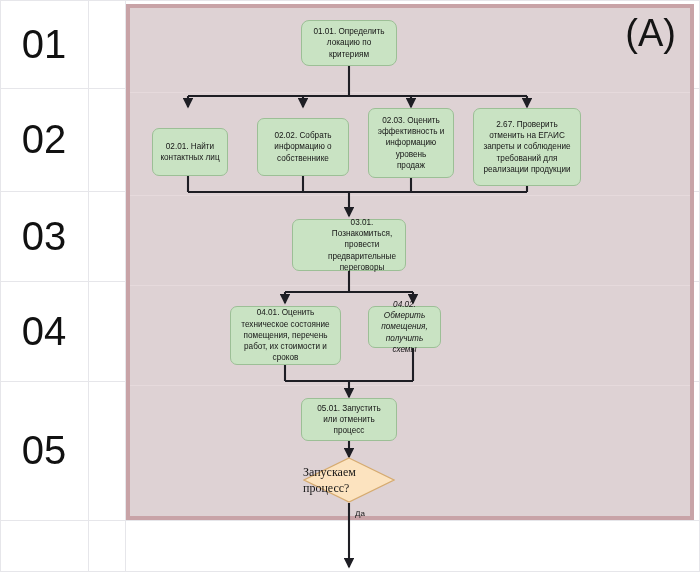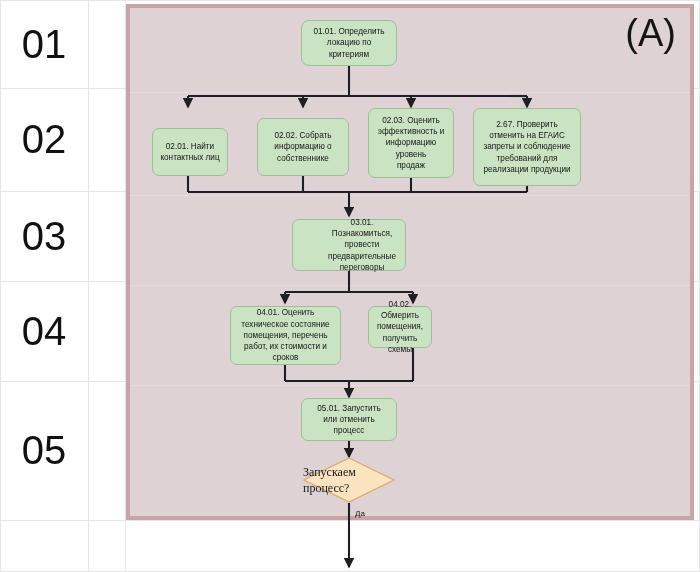--- a/index.html
+++ b/index.html
@@ -262,21 +262,21 @@
 <div class="node" style="left:230px; top:306px; width:111px; height:59px;">
   <div>
     <span>04.01. Оценить</span>
     <span>техническое состояние</span>
     <span>помещения, перечень</span>
     <span>работ, их стоимости и</span>
     <span>сроков</span>
   </div>
 </div>
 
-<div class="node" style="left:368px; top:306px; width:64px; height:42px;">
+<div class="node" style="left:368px; top:306px; width:73px; height:42px;font-style:italic;">
   <div>
     <span>04.02. Обмерить</span>
     <span>помещения,</span>
     <span>получить схемы</span>
   </div>
 </div>
 
 <div class="node" style="left:301px; top:398px; width:96px; height:43px;">
   <div>
     <span>05.01.  Запустить</span>

